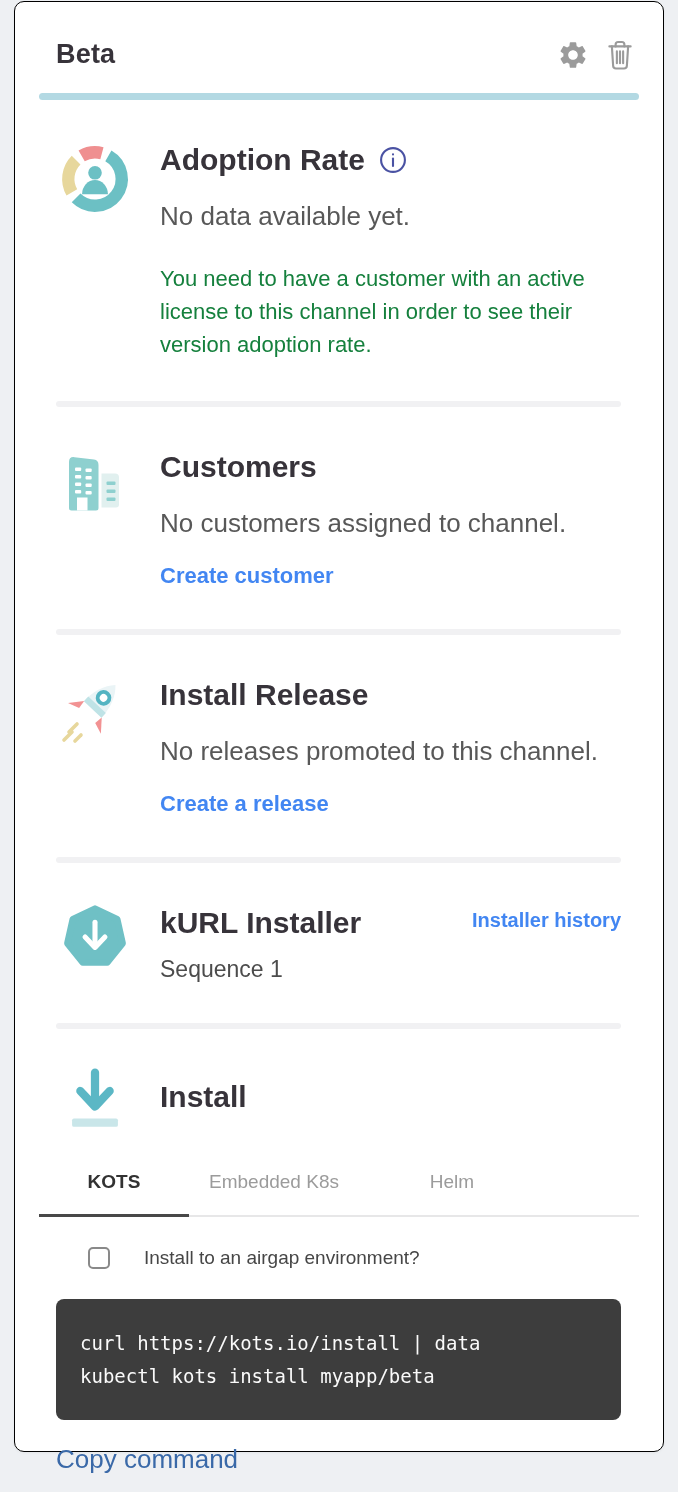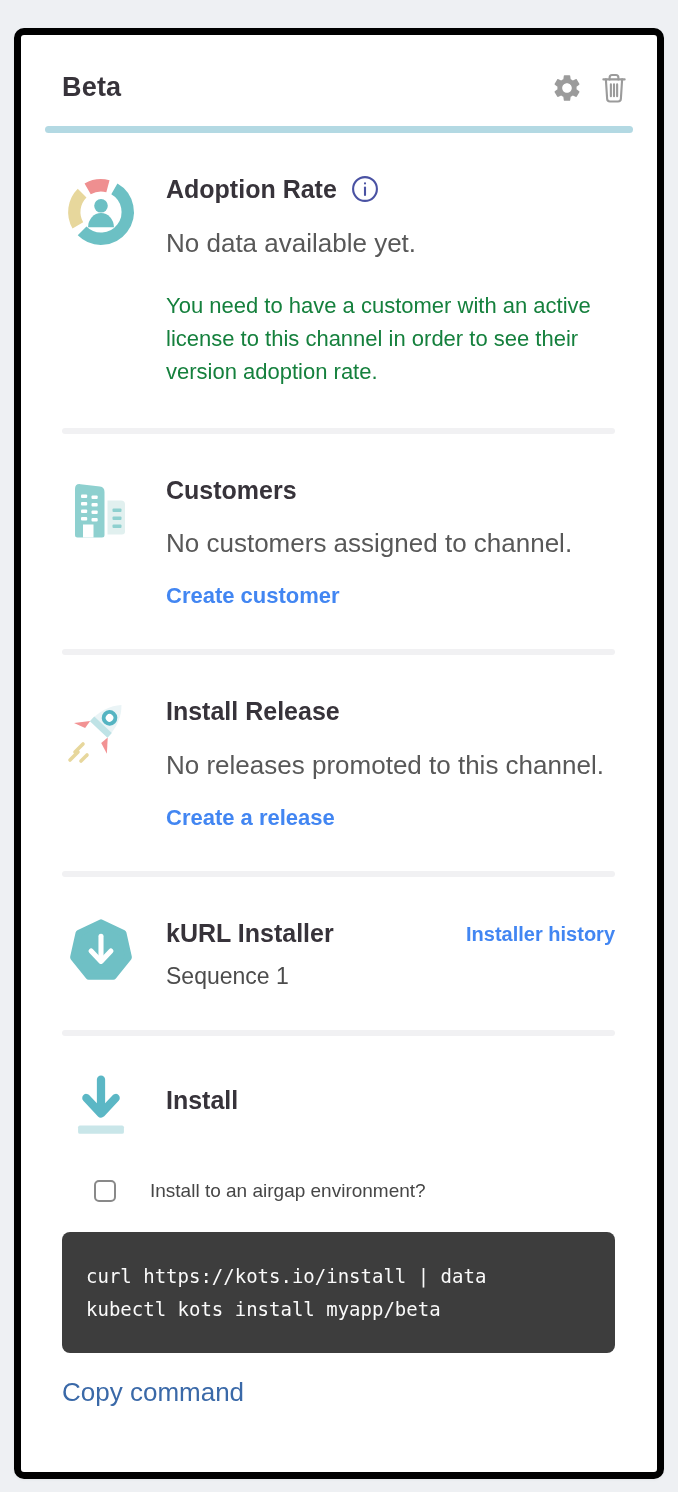--- a/index.html
+++ b/index.html
@@ -4,42 +4,42 @@
 <style>
   * { box-sizing: border-box; margin: 0; padding: 0; }
   html,body { width:678px; height:1492px; }
   body {
     font-family: "Liberation Sans", sans-serif;
     background:#eef0f3;
     position:relative;
     overflow:hidden;
   }
   .card {
-    position:absolute; left:14px; top:28px;
+    position:absolute; left:14px; top:1px;
     width:650px; height:1451px;
     background:#ffffff;
-    border:7px solid #000000;
+    border:1px solid #000000;
     border-radius:10px;
     padding:0 24px 0 24px;
     box-shadow:0 1px 3px rgba(40,50,60,.05);
   }
   .card-header {
     display:flex; align-items:center; justify-content:space-between;
     padding:36px 4px 0 17px;
   }
   .card-title { font-size:27px; font-weight:700; color:#37333a; letter-spacing:.2px; }
   .header-actions { display:flex; align-items:center; gap:16px; }
   .icon-btn { display:flex; cursor:pointer; }
   .header-rule { height:7px; background:#b3d9e3; border-radius:4px; margin-top:22px; }
 
   .section { display:flex; padding:40px 0 0 17px; }
   .icon-col { width:78px; flex-shrink:0; margin-right:26px; display:flex; justify-content:center; align-items:flex-start; }
   .section-body { flex:1; }
   .title-row { display:flex; align-items:center; gap:14px; }
-  .section-title { font-size:25px; font-weight:700; color:#37333a; line-height:1.3; }
+  .section-title { font-size:30px; font-weight:700; color:#37333a; line-height:1.3; }
   .section-sub { font-size:26px; color:#585858; margin-top:18px; line-height:1.5; }
   .section-desc { font-size:22px; color:#15803d; margin-top:26px; line-height:1.5; max-width:437px; }
   .section-link { display:inline-block; margin-top:20px; font-size:22px; font-weight:700; color:#4286f2; text-decoration:none; cursor:pointer; }
   .divider { height:6px; background:#f1f1f3; border-radius:3px; margin:40px 18px 0 17px; }
 
   .krow { display:flex; justify-content:space-between; align-items:flex-start; padding-right:18px; }
   .history-link { font-size:20px; font-weight:700; color:#4286f2; text-decoration:none; margin-top:6px; cursor:pointer;margin-left:32px; }
   .sequence { font-size:23px; color:#4c4c4c; margin-top:14px; }
 
   .install-head .section-title { margin-top:12px; }
@@ -217,20 +217,25 @@
           </g>
           <rect x="11" y="58" width="50" height="9" rx="2" fill="#c9e6e9"></rect>
         </svg>
       </span>
     </div>
     <div class="section-body">
       <h2 class="section-title">Install</h2>
     </div>
   </div>
 
+  <div class="tabs">
+    <div class="tab tab-kots active">KOTS</div>
+    <div class="tab tab-embedded">Embedded K8s</div>
+    <div class="tab tab-helm">Helm</div>
+  </div>
 
   <div class="airgap-row">
     <span class="checkbox"></span>
     <label class="airgap-label">Install to an airgap environment?</label>
   </div>
 
   <div class="code-block">
     <div>curl https://kots.io/install | data</div>
     <div>kubectl kots install myapp/beta</div>
   </div>

